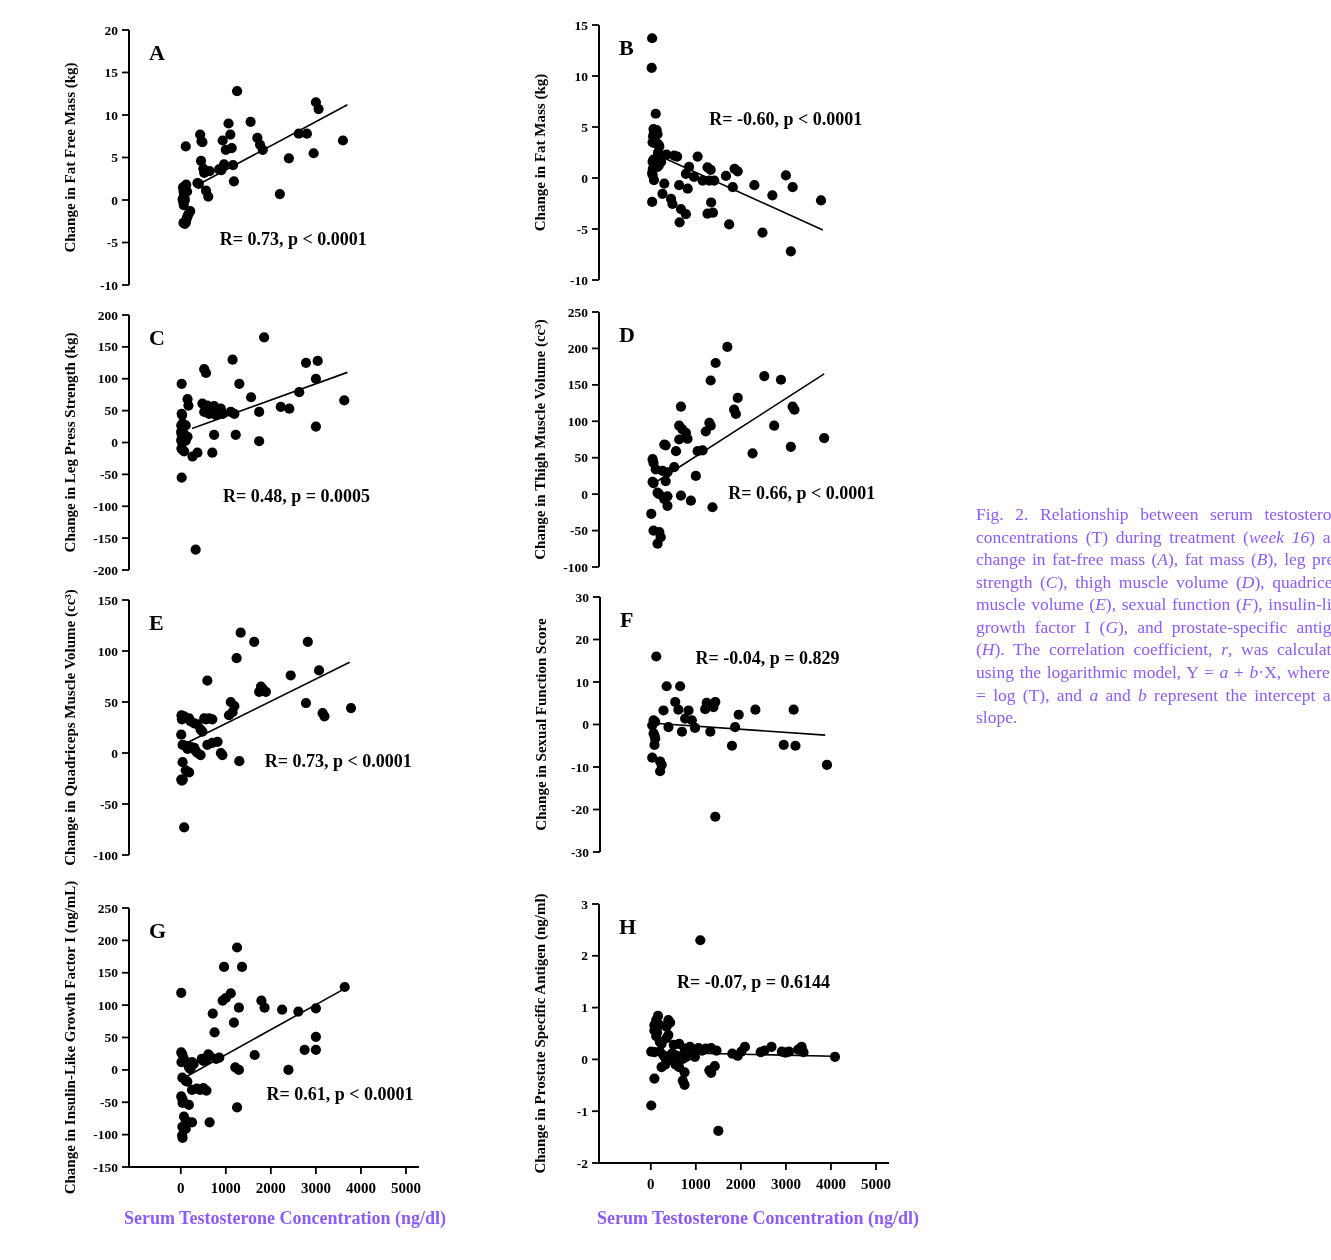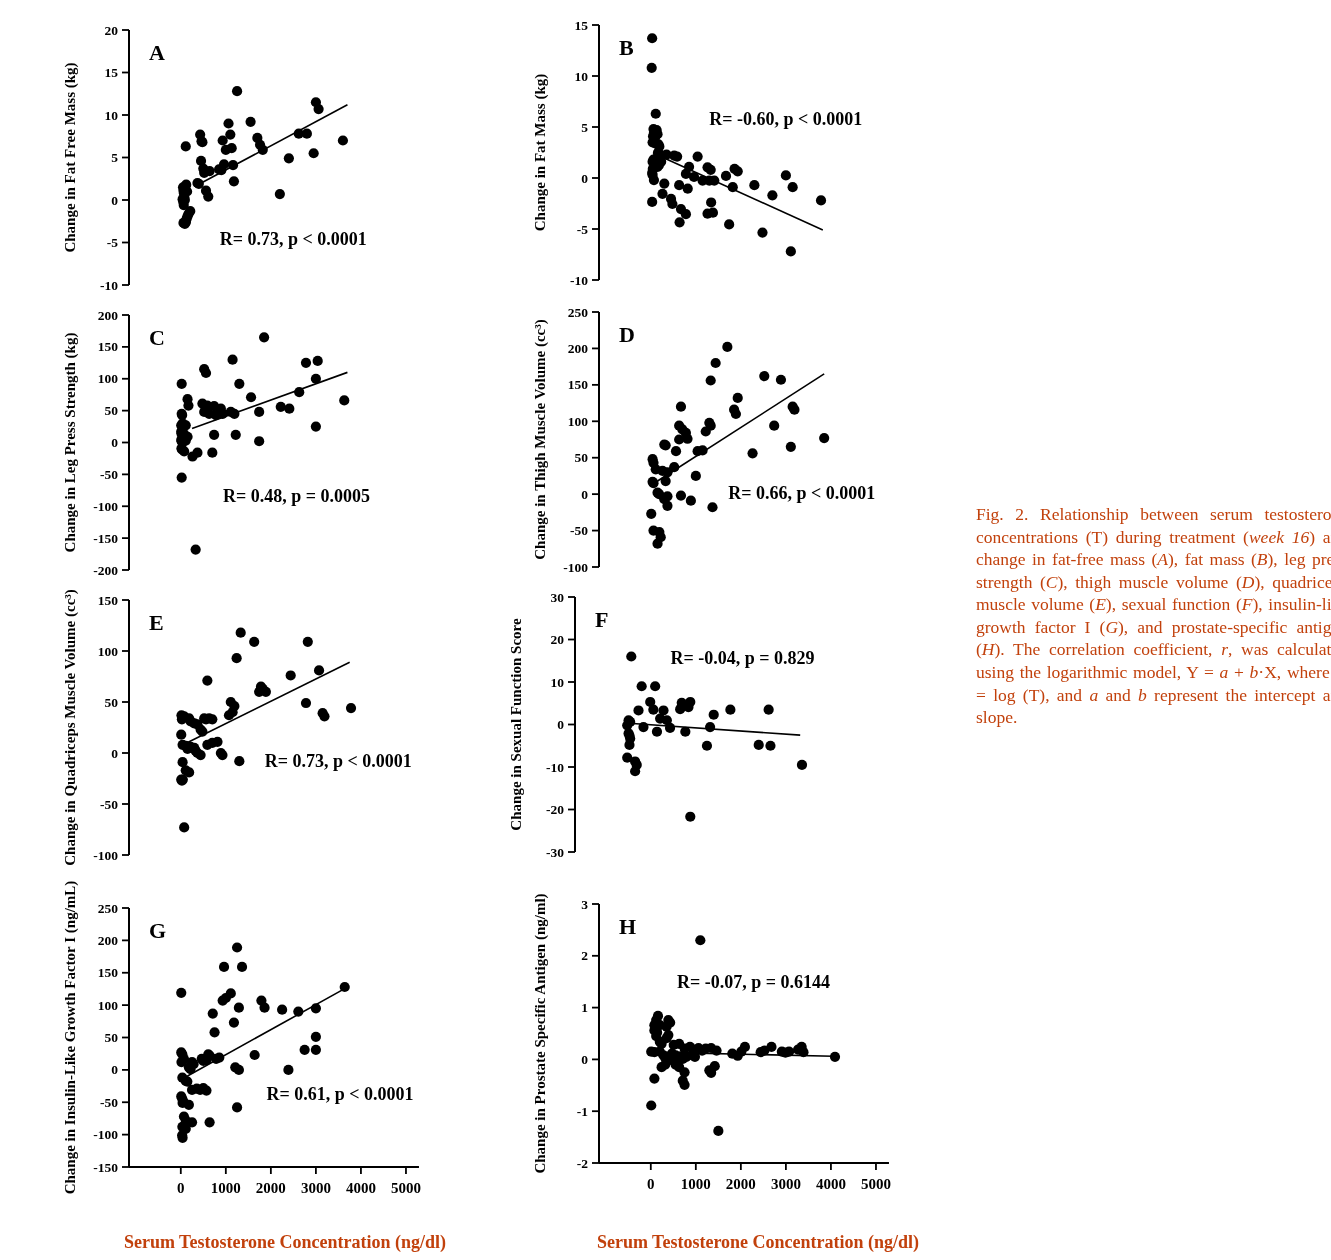--- a/index.html
+++ b/index.html
@@ -1,30 +1,30 @@
 <!DOCTYPE html>
 <html><head>
 <meta charset="utf-8">
 <style>
   html,body{margin:0;padding:0;background:#fff;}
   .page{position:relative;width:1331px;height:1260px;background:#fff;overflow:hidden;
-        font-family:"Liberation Serif",serif;color:#c2410c;}
+        font-family:"Liberation Serif",serif;color:#8b5cf6;}
   .panel{position:absolute;}
   .pA{left:55px;top:15px}   .pB{left:525px;top:10px}
   .pC{left:55px;top:300px}  .pD{left:525px;top:297px}
-  .pE{left:55px;top:585px}  .pF{left:501px;top:582px}
+  .pE{left:55px;top:585px}  .pF{left:526px;top:582px}
   .pG{left:55px;top:878px}  .pH{left:525px;top:874px}
   svg{overflow:visible;display:block}
   .tick{font:bold 13.5px "Liberation Serif",serif;fill:#000}
   .xtick{font:bold 15px "Liberation Serif",serif;fill:#000}
   .letter{font:bold 22px "Liberation Serif",serif;fill:#000}
   .anno{font:bold 18px "Liberation Serif",serif;fill:#000}
   .ylab{font:bold 15px "Liberation Serif",serif;fill:#000}
   .axis-title{position:absolute;top:1208px;width:460px;text-align:center;
-              font:bold 18px "Liberation Serif",serif;margin-top:24px;}
+              font:bold 18px "Liberation Serif",serif;}
   .t1{left:55px}  .t2{left:528px}
   .caption{position:absolute;left:960px;top:487px;width:372px;margin:16px;
            font:17.5px/1.29 "Liberation Serif",serif;text-align:justify;}
 </style>
 </head>
 <body>
 
 <div class="page">
   <div class="panel pA">
       <svg width="420" height="292">

